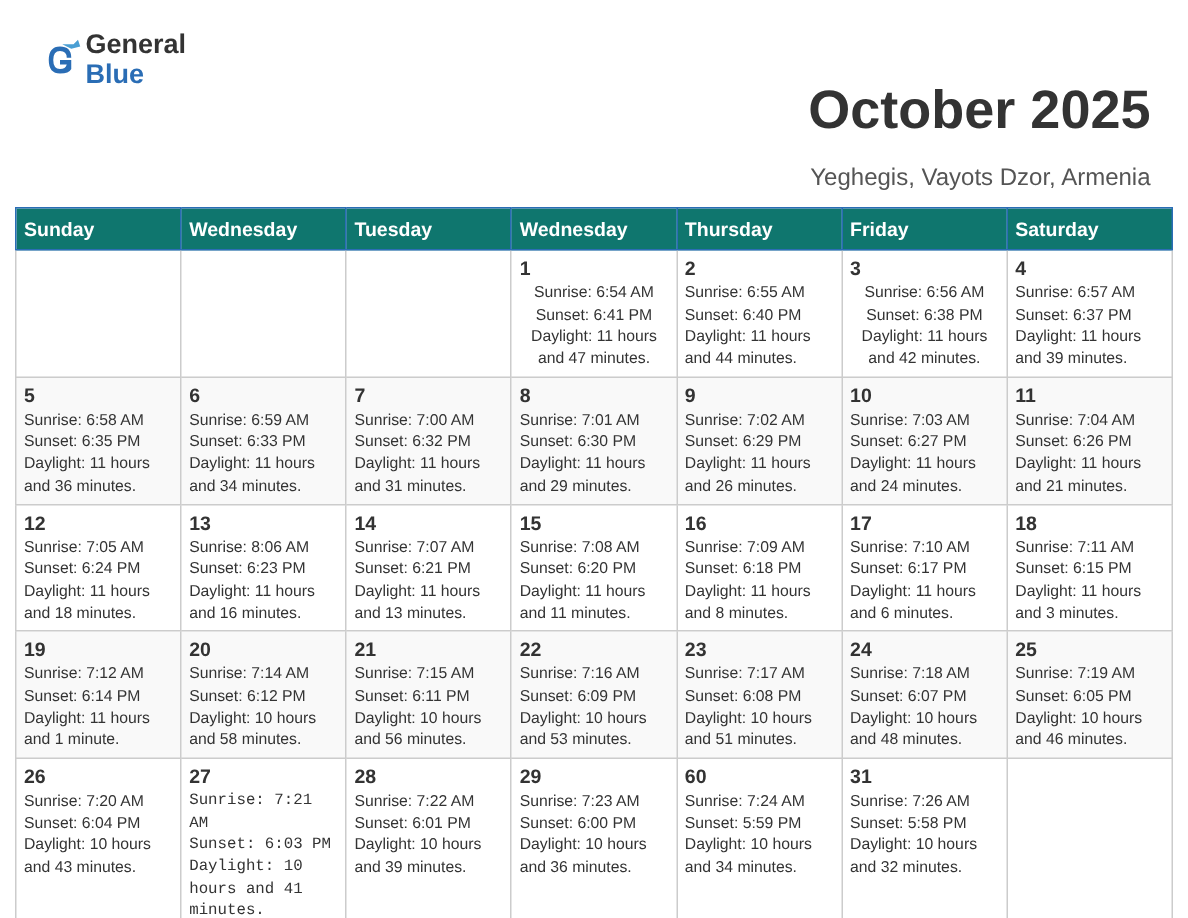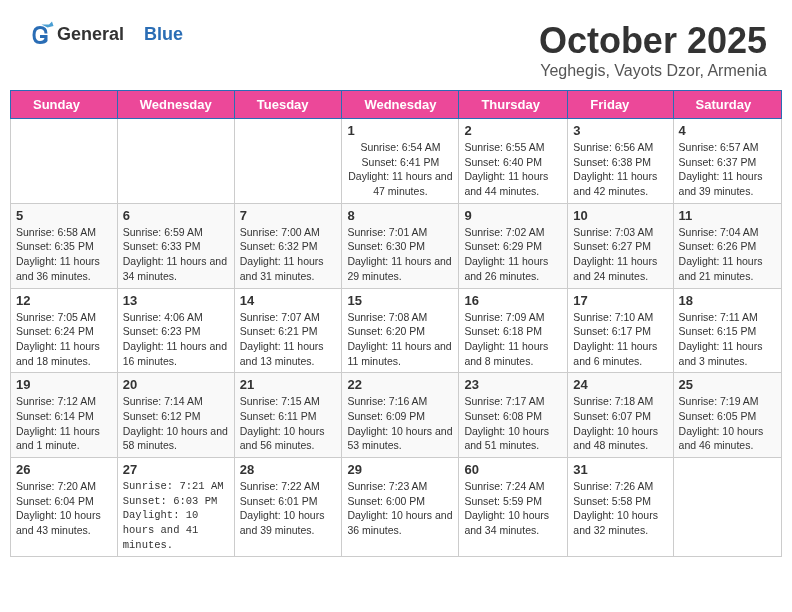--- a/index.html
+++ b/index.html
@@ -15,23 +15,22 @@
       align-items: flex-start;
       justify-content: space-between;
       padding: 10px 15px 5px 15px;
     }
     .logo {
       display: flex;
       align-items: center;
     }
     .logo-text {
       display: flex;
-      flex-direction: row;
+      flex-direction: column;
       line-height: 1.1;
-      gap: 20px;
     }
     .logo-general {
       font-size: 18px;
       font-weight: bold;
       color: #333;
     }
     .logo-blue {
       font-size: 18px;
       font-weight: bold;
       color: #2a6db5;
@@ -41,34 +40,36 @@
       height: 30px;
       margin-right: 2px;
     }
     .title-area {
       text-align: right;
     }
     .month-title {
       font-size: 36px;
       font-weight: bold;
       color: #333;
+      margin-top: 32px;
     }
     .subtitle {
       font-size: 16px;
       color: #555;
+      margin-top: 16px;
     }
     .calendar {
       width: 100%;
       border-collapse: collapse;
       margin-top: 5px;
     }
     .calendar th {
-      background: #ec4899;
+      background: #0f766e;
       color: #fff;
-      padding: 6px 22px;
+      padding: 6px 5px;
       font-size: 13px;
       text-align: left;
       border: 1px solid #2a6db5;
     }
     .calendar td {
       border: 1px solid #ccc;
       vertical-align: top;
       padding: 4px 5px;
       width: calc(100% / 7);
       min-height: 85px;
@@ -138,21 +139,21 @@
 Daylight: 11 hours and 47 minutes.</div>
         </td>
         <td>
           <span class="day-num">2</span>
           <div class="day-info" style="white-space: pre-line;">Sunrise: 6:55 AM
 Sunset: 6:40 PM
 Daylight: 11 hours and 44 minutes.</div>
         </td>
         <td>
           <span class="day-num">3</span>
-          <div class="day-info" style="white-space: pre-line;">Sunrise: 6:56 AM
+          <div class="day-info" style="white-space: pre-line; text-align: center;">Sunrise: 6:56 AM
 Sunset: 6:38 PM
 Daylight: 11 hours and 42 minutes.</div>
         </td>
         <td>
           <span class="day-num">4</span>
           <div class="day-info" style="white-space: pre-line;">Sunrise: 6:57 AM
 Sunset: 6:37 PM
 Daylight: 11 hours and 39 minutes.</div>
         </td>
       </tr>
@@ -202,21 +203,21 @@
       </tr>
       <tr>
         <td>
           <span class="day-num">12</span>
           <div class="day-info" style="white-space: pre-line;">Sunrise: 7:05 AM
 Sunset: 6:24 PM
 Daylight: 11 hours and 18 minutes.</div>
         </td>
         <td>
           <span class="day-num">13</span>
-          <div class="day-info" style="white-space: pre-line;">Sunrise: 4:06 AM
+          <div class="day-info" style="white-space: pre-line;">Sunrise: 8:06 AM
 Sunset: 6:23 PM
 Daylight: 11 hours and 16 minutes.</div>
         </td>
         <td>
           <span class="day-num">14</span>
           <div class="day-info" style="white-space: pre-line;">Sunrise: 7:07 AM
 Sunset: 6:21 PM
 Daylight: 11 hours and 13 minutes.</div>
         </td>
         <td>

